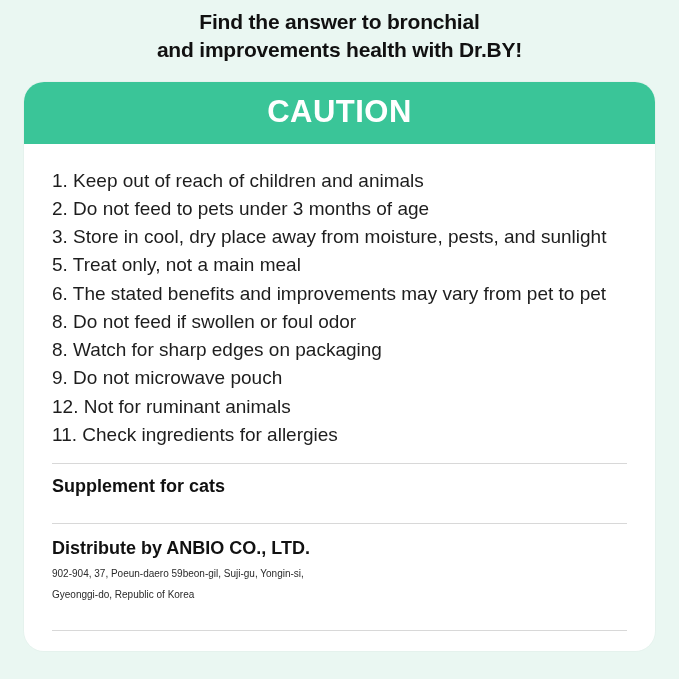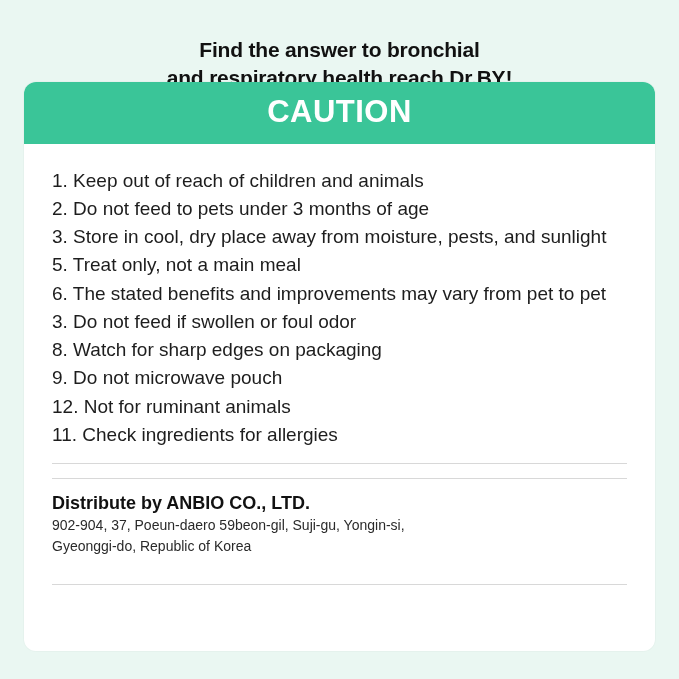--- a/index.html
+++ b/index.html
@@ -20,34 +20,34 @@
     box-sizing: border-box;
     padding: 0;
     position: relative;
   }
   .headline {
     text-align: center;
     font-weight: bold;
     font-size: 21px;
     line-height: 1.32;
     color: #111111;
-    padding: 36px 40px 0 40px;
+    padding: 8px 40px 0 40px;
     letter-spacing: -0.2px;
   }
   .headline .line {
     display: block;
   }
   .card {
     position: absolute;
     left: 24px;
     right: 24px;
     top: 82px;
     bottom: 28px;
     background: #ffffff;
-    border-radius: 12px;
+    border-radius: 20px;
     overflow: hidden;
     box-shadow: 0 0 0 1px rgba(0,0,0,0.02);
     display: flex;
     flex-direction: column;
     justify-content: center;
   }
   .card-header {
     background: #3ac598;
     color: #ffffff;
     text-align: center;
@@ -81,22 +81,22 @@
   .section {
     padding-top: 12px;
   }
   .section h3 {
     margin: 0 0 0 0;
     font-size: 18px;
     font-weight: bold;
     color: #111111;
   }
   .section p {
-    margin: 2px 0 0 0;
-    font-size: 14px;
+    margin: 8px 0 0 0;
+    font-size: 10px;
     line-height: 1.38;
     color: #2a2a2a;
   }
   .section.supp {
     padding-top: 12px;
     padding-bottom: 12px;
   }
   .section.dist {
     padding-top: 14px;
     padding-bottom: 14px;
@@ -105,44 +105,47 @@
     padding-top: 14px;
   }
 </style>
 </head>
 <body>
 
 <div class="page">
 
   <div class="headline">
     <span class="line">Find the answer to bronchial</span>
-    <span class="line">and respiratory health reach Dr.BY!</span>
+    <span class="line">and improvements health with Dr.BY!</span>
   </div>
 
   <div class="card">
 
     <div class="card-header">CAUTION</div>
 
     <div class="card-body">
 
       <ul class="caution-list">
         <li>1. Keep out of reach of children and animals</li>
         <li>2. Do not feed to pets under 3 months of age</li>
         <li>3. Store in cool, dry place away from moisture, pests, and sunlight</li>
         <li>5. Treat only, not a main meal</li>
         <li>6. The stated benefits and improvements may vary from pet to pet</li>
-        <li>3. Do not feed if swollen or foul odor</li>
+        <li>8. Do not feed if swollen or foul odor</li>
         <li>8. Watch for sharp edges on packaging</li>
         <li>9. Do not microwave pouch</li>
         <li>12. Not for ruminant animals</li>
         <li>11. Check ingredients for allergies</li>
       </ul>
 
       <div class="divider"></div>
 
+      <div class="section supp">
+        <h3>Supplement for cats</h3>
+      </div>
 
       <div class="divider"></div>
 
       <div class="section dist">
         <h3>Distribute by ANBIO CO., LTD.</h3>
         <p>902-904, 37, Poeun-daero 59beon-gil, Suji-gu, Yongin-si,</p>
         <p>Gyeonggi-do, Republic of Korea</p>
       </div>
 
       <div class="divider"></div>

